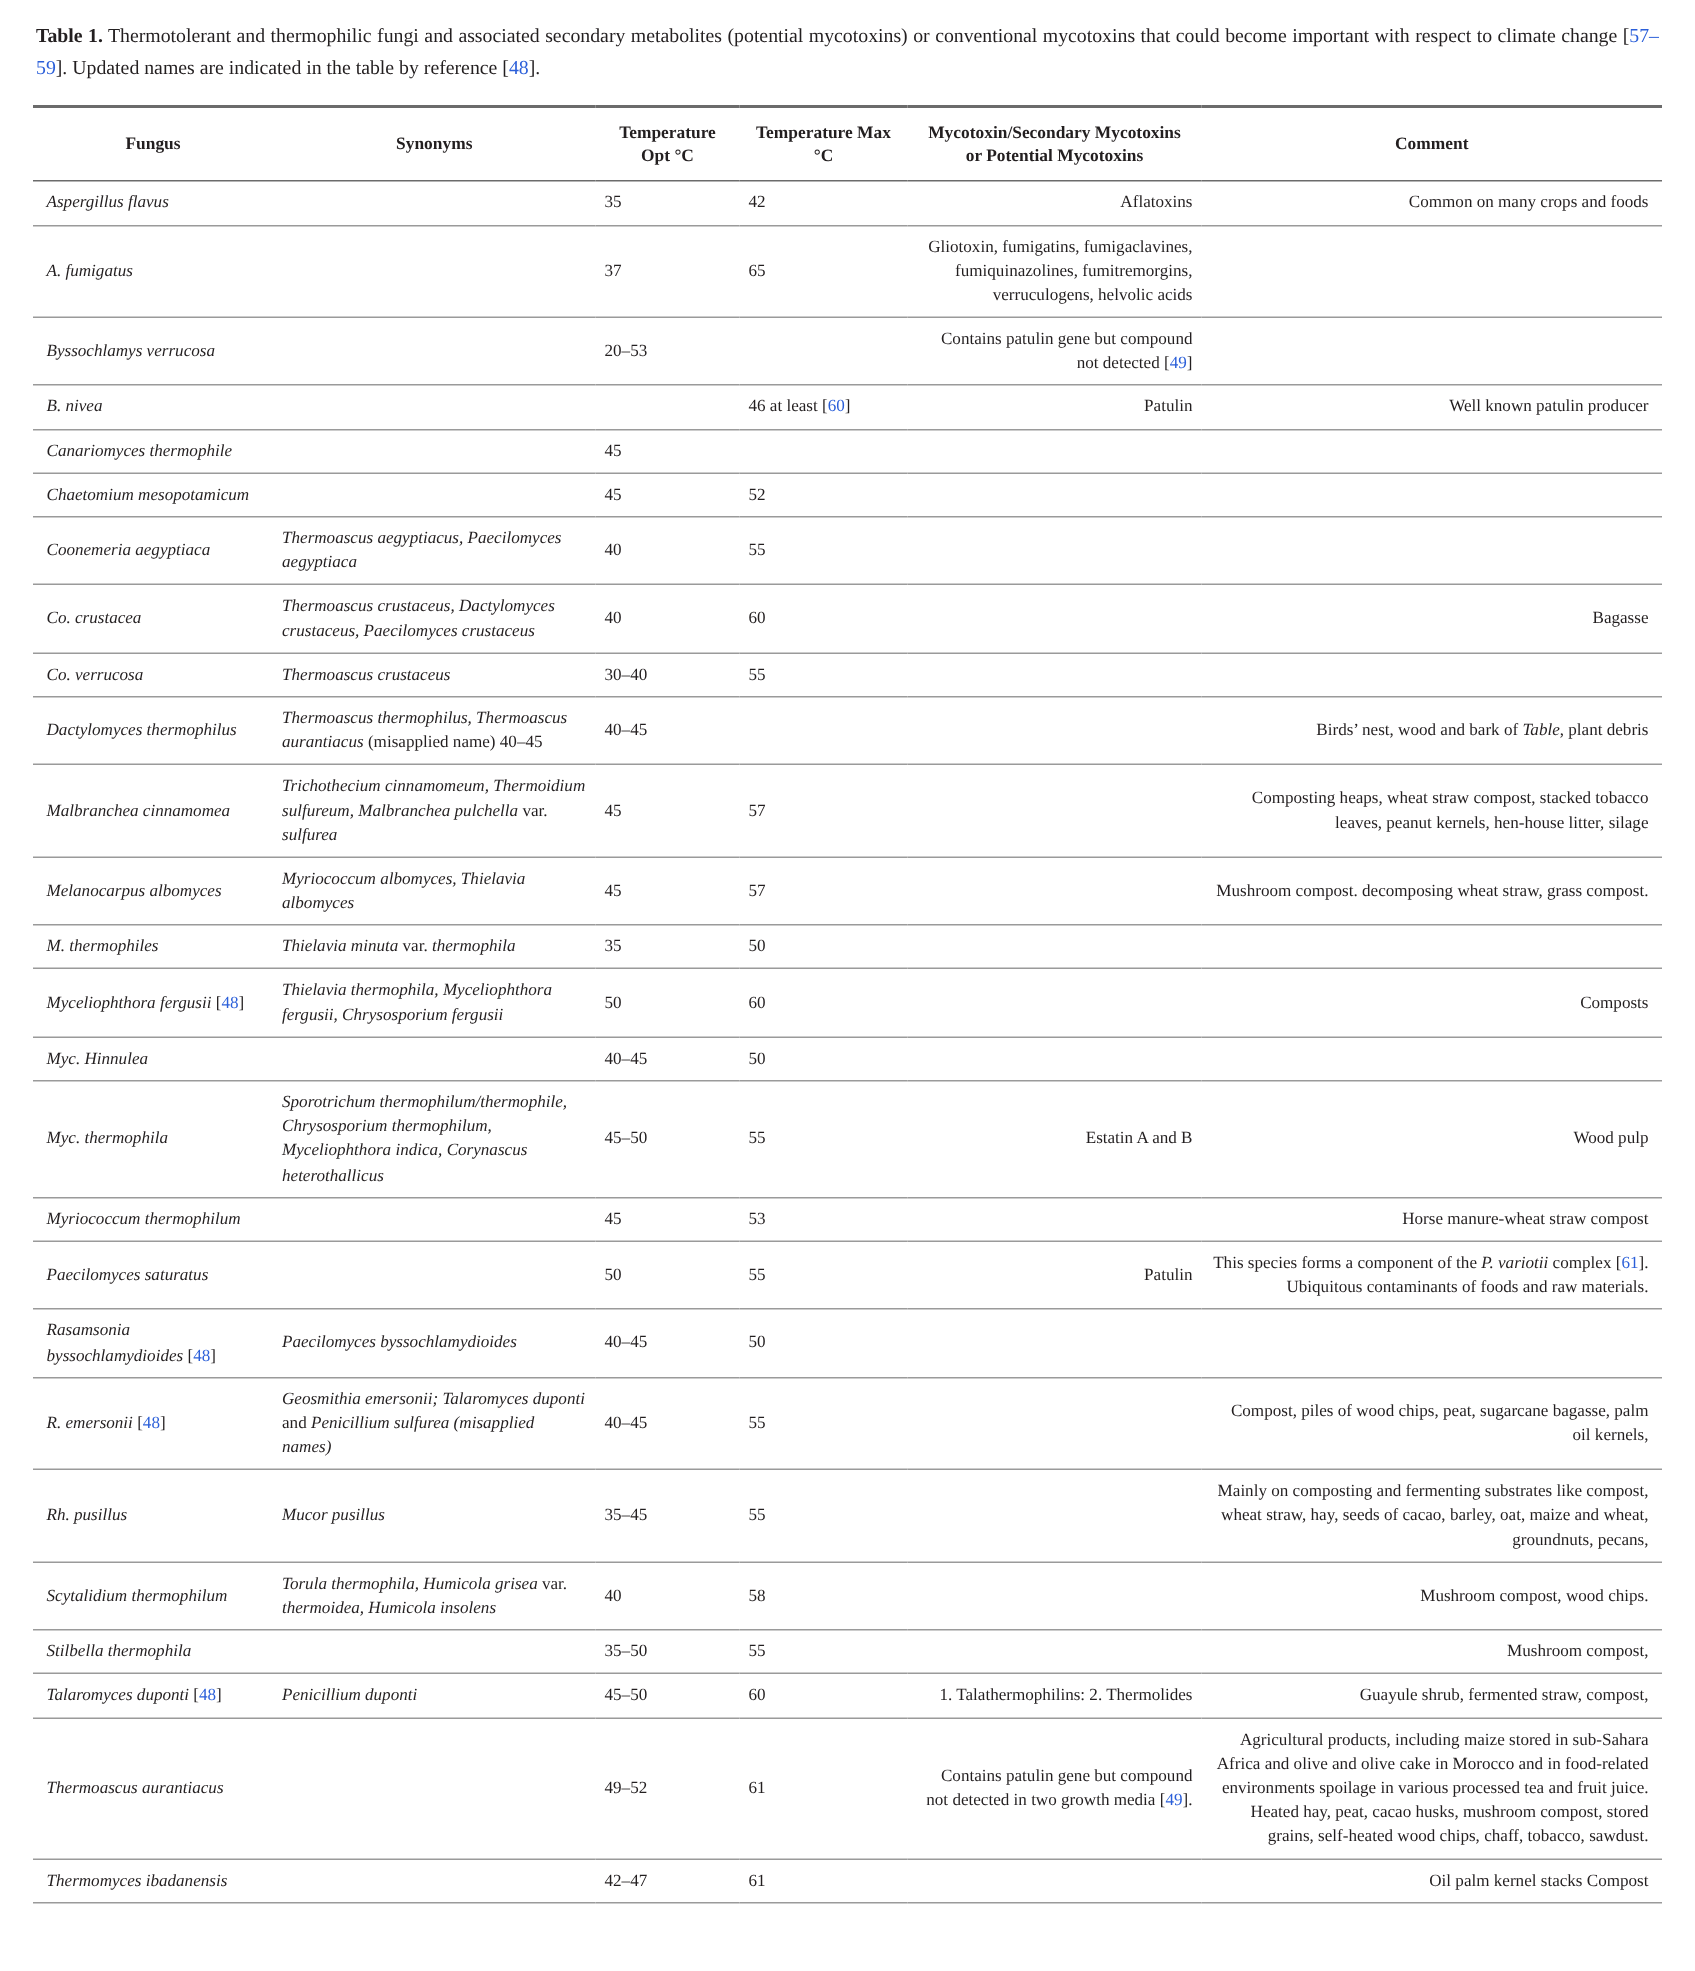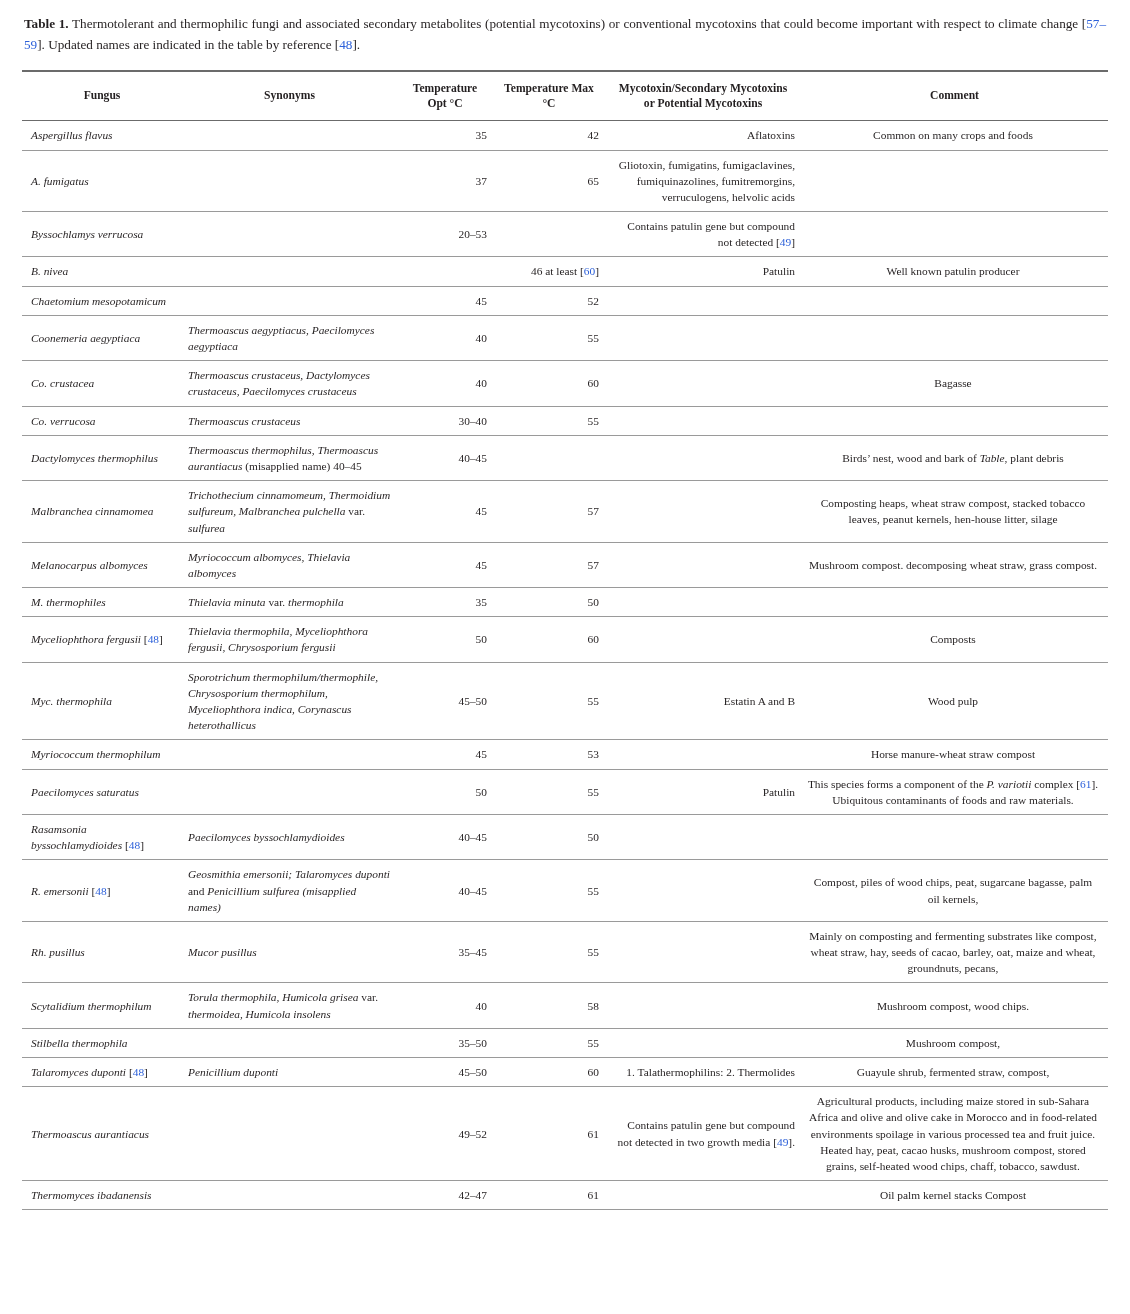--- a/index.html
+++ b/index.html
@@ -59,29 +59,29 @@
   td.c-fungus {
     font-style: italic;
     text-align: left;
     padding-left: 9px;
   }
   td.c-syn {
     font-style: italic;
     text-align: left;
   }
   td.c-opt, td.c-max {
-    text-align: right;
+    text-align: left;
     font-style: normal;
   }
   td.c-myco {
     text-align: right;
     font-style: normal;
   }
   td.c-com {
-    text-align: center;
+    text-align: right;
     font-style: normal;
     padding-right: 9px;
   }
   
   .rom { font-style: normal; }
   .ital { font-style: italic; }
 
   
   col.w-fungus { width: 160px; }
   col.w-syn    { width: 215px; }
@@ -151,20 +151,28 @@
         </tr>
         <tr>
           <td class="c-fungus"><span class="ital">B. nivea</span></td>
           <td class="c-syn"></td>
           <td class="c-opt"></td>
           <td class="c-max"><span class="rom">46 at least [</span><span class="ref rom" style="color: rgb(43, 95, 217);">60</span><span class="rom">]</span></td>
           <td class="c-myco"><span class="rom">Patulin</span></td>
           <td class="c-com"><span class="rom">Well known patulin producer</span></td>
         </tr>
         <tr>
+          <td class="c-fungus"><span class="ital">Canariomyces thermophile</span></td>
+          <td class="c-syn"></td>
+          <td class="c-opt"><span class="rom">45</span></td>
+          <td class="c-max"></td>
+          <td class="c-myco"></td>
+          <td class="c-com"></td>
+        </tr>
+        <tr>
           <td class="c-fungus"><span class="ital">Chaetomium mesopotamicum</span></td>
           <td class="c-syn"></td>
           <td class="c-opt"><span class="rom">45</span></td>
           <td class="c-max"><span class="rom">52</span></td>
           <td class="c-myco"></td>
           <td class="c-com"></td>
         </tr>
         <tr>
           <td class="c-fungus"><span class="ital">Coonemeria aegyptiaca</span></td>
           <td class="c-syn"><span class="ital">Thermoascus aegyptiacus, Paecilomyces aegyptiaca</span></td>
@@ -221,20 +229,28 @@
           <td class="c-myco"></td>
           <td class="c-com"></td>
         </tr>
         <tr>
           <td class="c-fungus"><span class="ital">Myceliophthora fergusii </span><span class="rom">[</span><span class="ref rom" style="color: rgb(43, 95, 217);">48</span><span class="rom">]</span></td>
           <td class="c-syn"><span class="ital">Thielavia thermophila, Myceliophthora fergusii, Chrysosporium fergusii</span></td>
           <td class="c-opt"><span class="rom">50</span></td>
           <td class="c-max"><span class="rom">60</span></td>
           <td class="c-myco"></td>
           <td class="c-com"><span class="rom">Composts</span></td>
+        </tr>
+        <tr>
+          <td class="c-fungus"><span class="ital">Myc. Hinnulea</span></td>
+          <td class="c-syn"></td>
+          <td class="c-opt"><span class="rom">40–45</span></td>
+          <td class="c-max"><span class="rom">50</span></td>
+          <td class="c-myco"></td>
+          <td class="c-com"></td>
         </tr>
         <tr>
           <td class="c-fungus"><span class="ital">Myc. thermophila</span></td>
           <td class="c-syn"><span class="ital">Sporotrichum thermophilum/thermophile, Chrysosporium thermophilum, Myceliophthora indica, Corynascus heterothallicus</span></td>
           <td class="c-opt"><span class="rom">45–50</span></td>
           <td class="c-max"><span class="rom">55</span></td>
           <td class="c-myco"><span class="rom">Estatin A and B</span></td>
           <td class="c-com"><span class="rom">Wood pulp</span></td>
         </tr>
         <tr>

